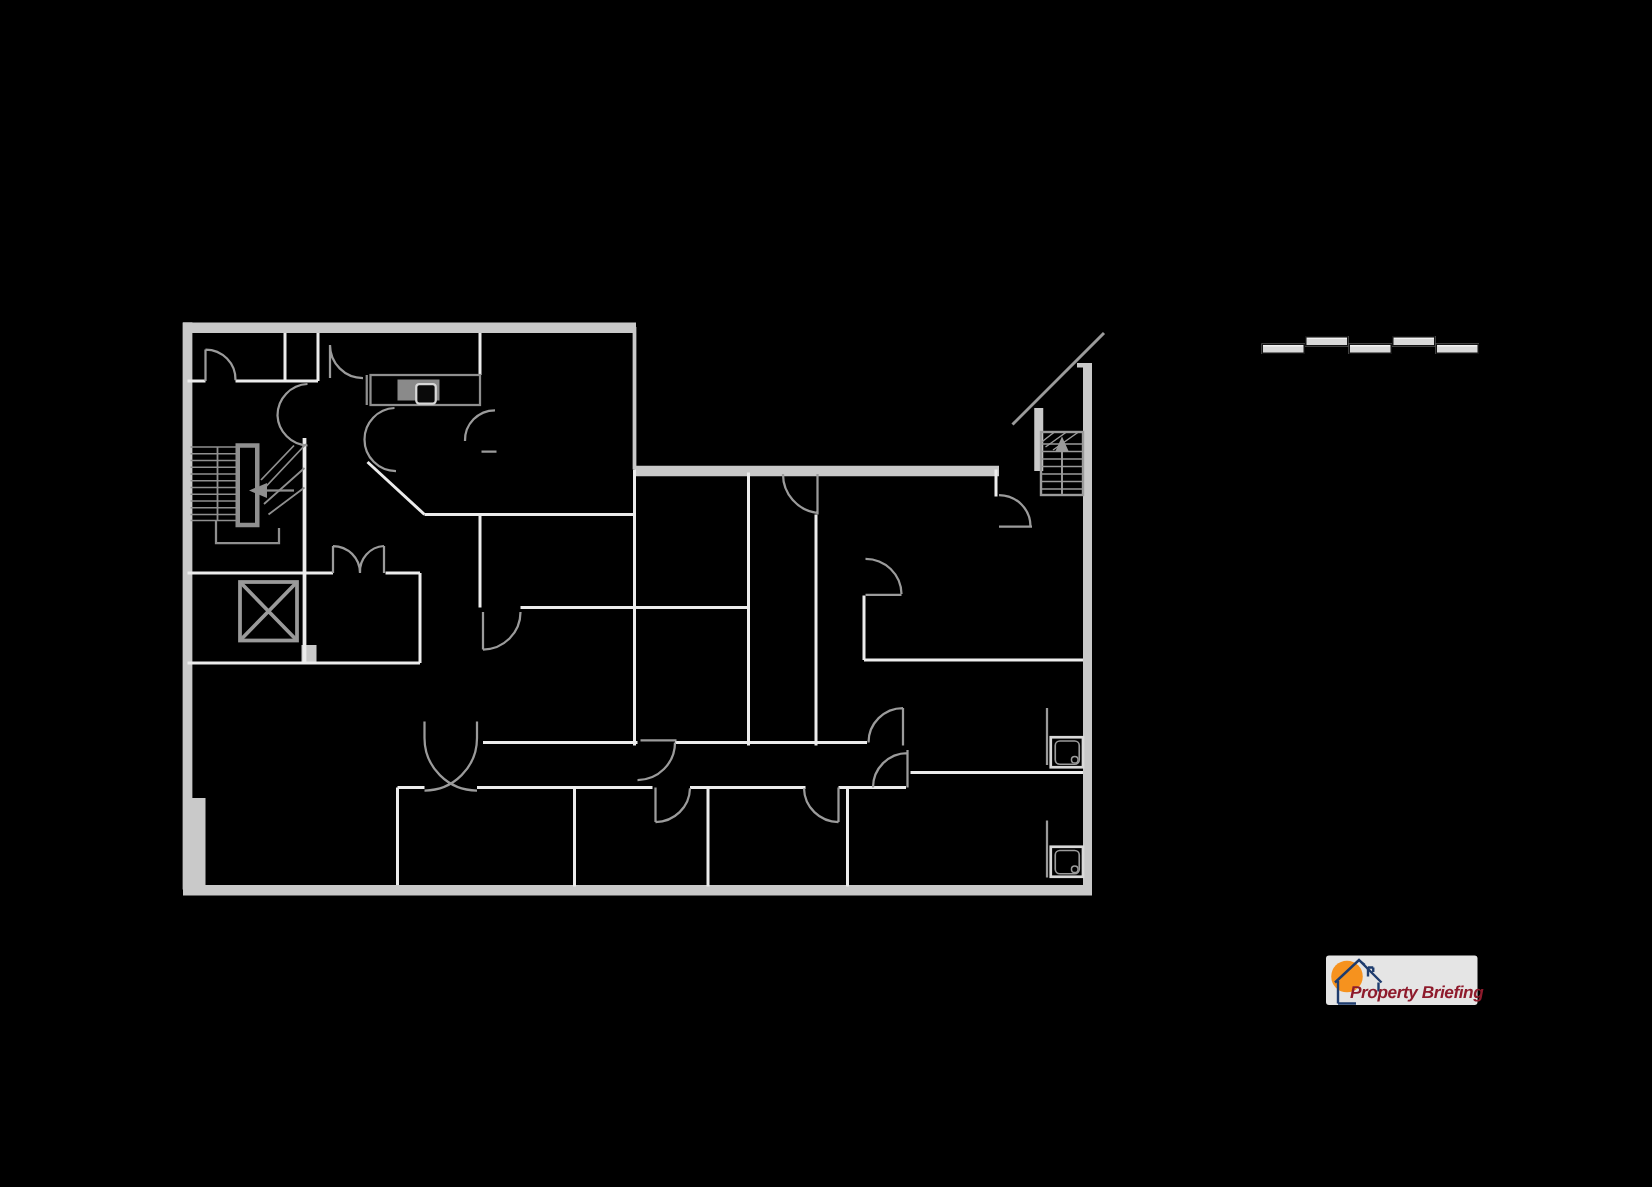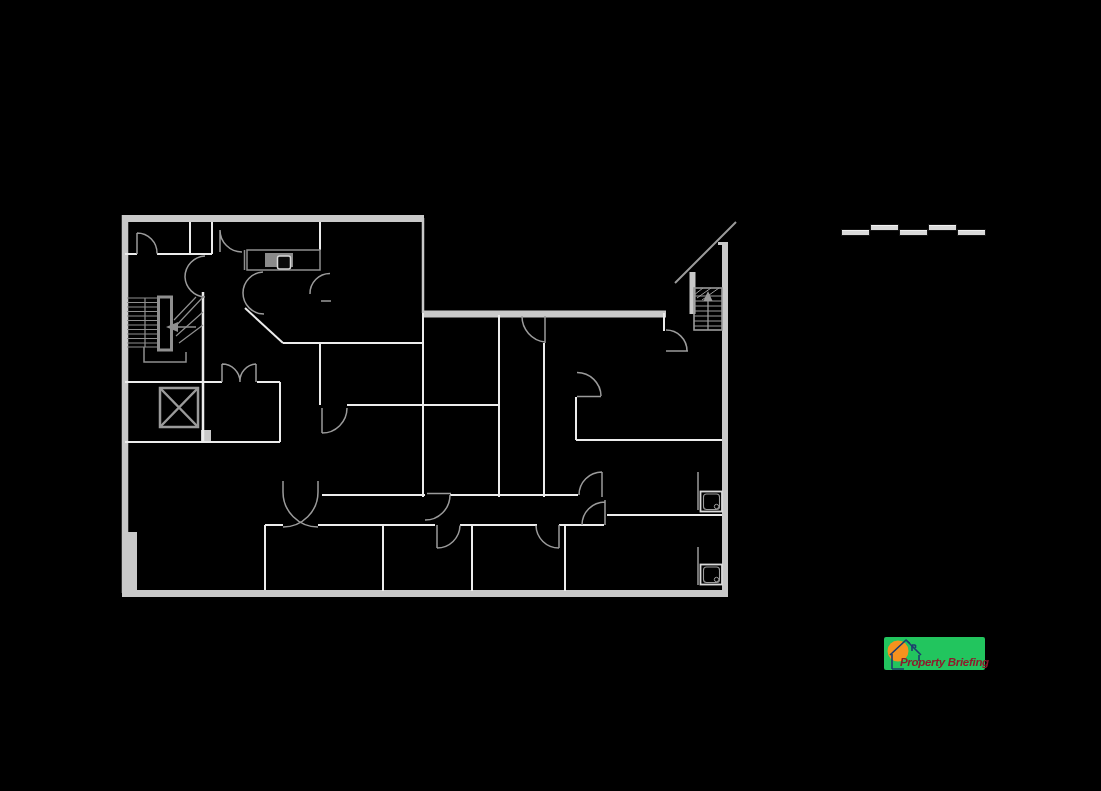--- a/index.html
+++ b/index.html
@@ -5,21 +5,21 @@
   html,body{margin:0;padding:0;background:#000;width:1101px;height:791px;overflow:hidden;
     font-family:"Liberation Sans", sans-serif;}
   #stage{position:relative;width:1101px;height:791px;background:#000;}
   #plan-svg{position:absolute;left:0;top:0;}
   
   #scalebar{position:absolute;left:841px;top:224px;width:145px;height:13px;display:flex;}
   .seg{width:27px;height:5px;background:#d9d9d9;border:1px solid #141414;box-shadow:inset 0 1px 0 #f2f2f2;}
   .seg-low{margin-top:5px;}
   .seg-high{margin-top:0;}
   
-  #logo{position:absolute;left:884px;top:637px;width:101px;height:33px;background:#22c55e;border-radius:2px;}
+  #logo{position:absolute;left:884px;top:637px;width:101px;height:33px;background:#e5e5e5;border-radius:2px;}
   #logo-art{position:absolute;left:0;top:0;}
   #logo-text{position:absolute;left:16px;top:19px;font-size:11.5px;font-weight:bold;font-style:italic;
     color:#8e1b2c;white-space:nowrap;letter-spacing:-0.3px;}
 </style>
 </head>
 <body>
 
 <div id="stage">
 
   <svg id="plan-svg" width="1101" height="791" viewBox="0 0 1101 791">

